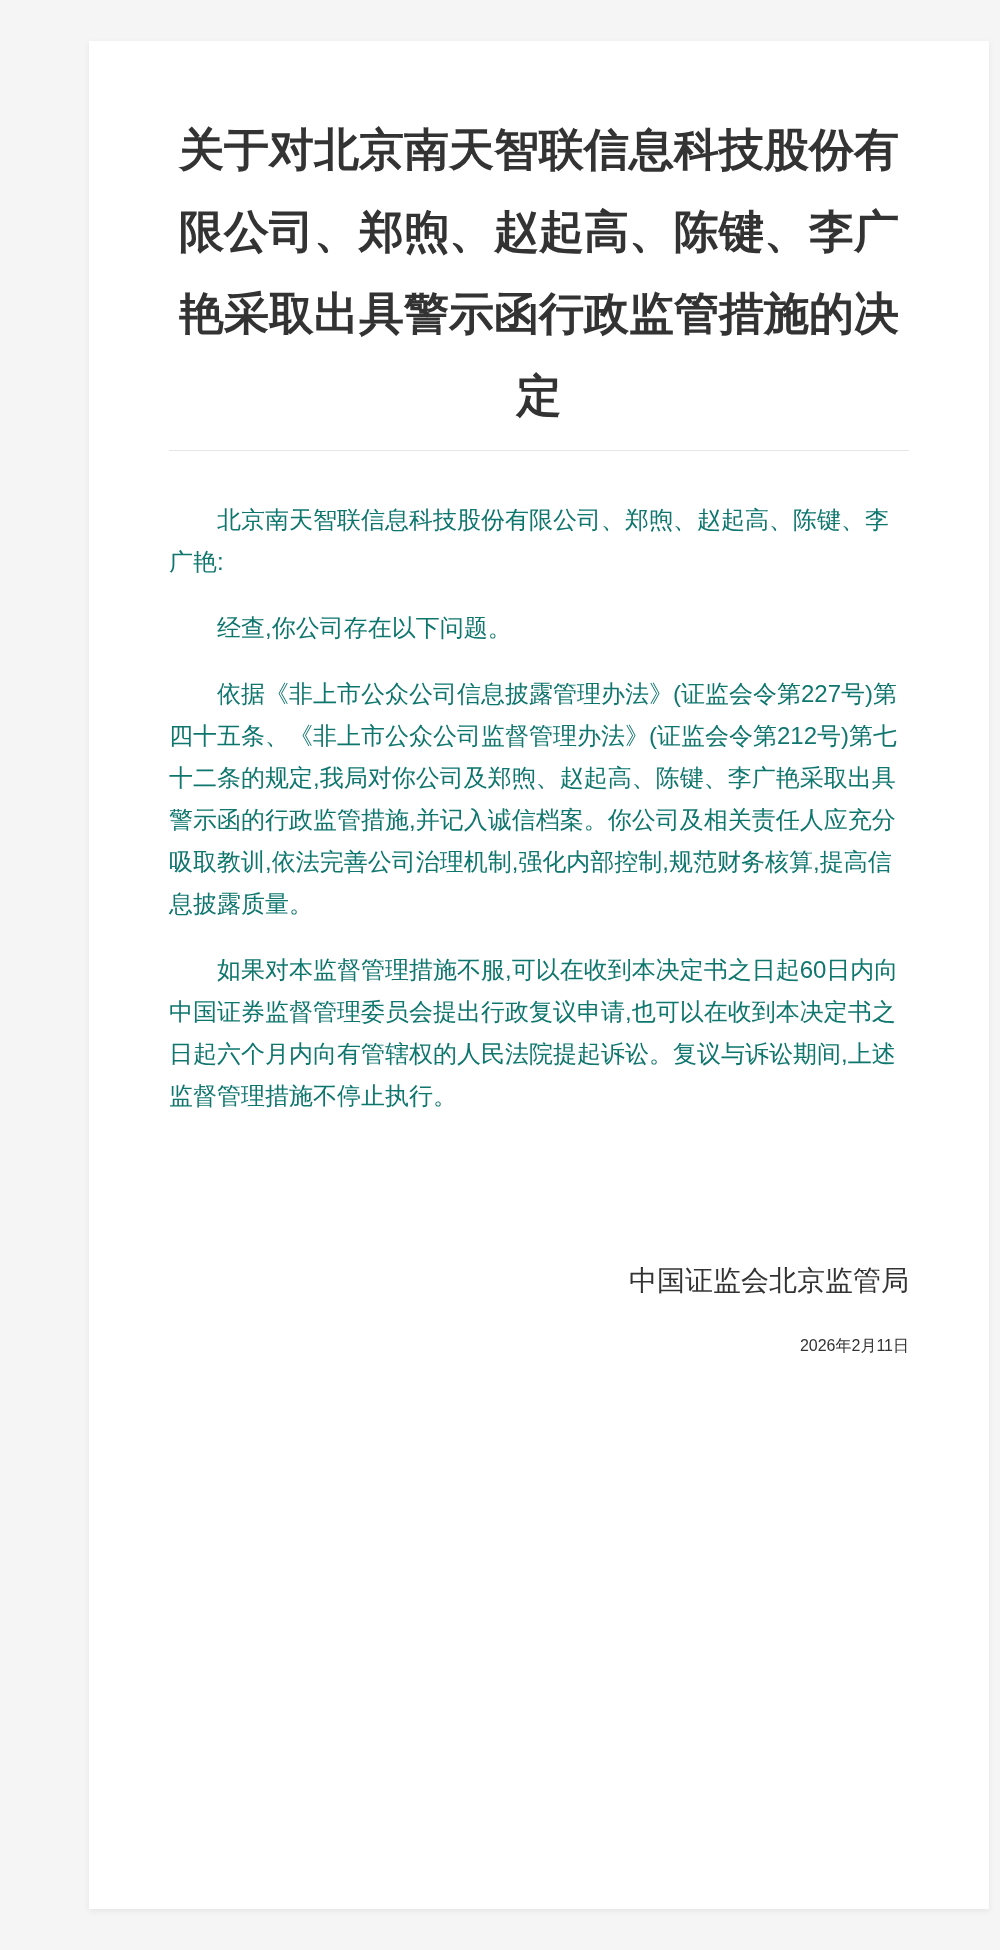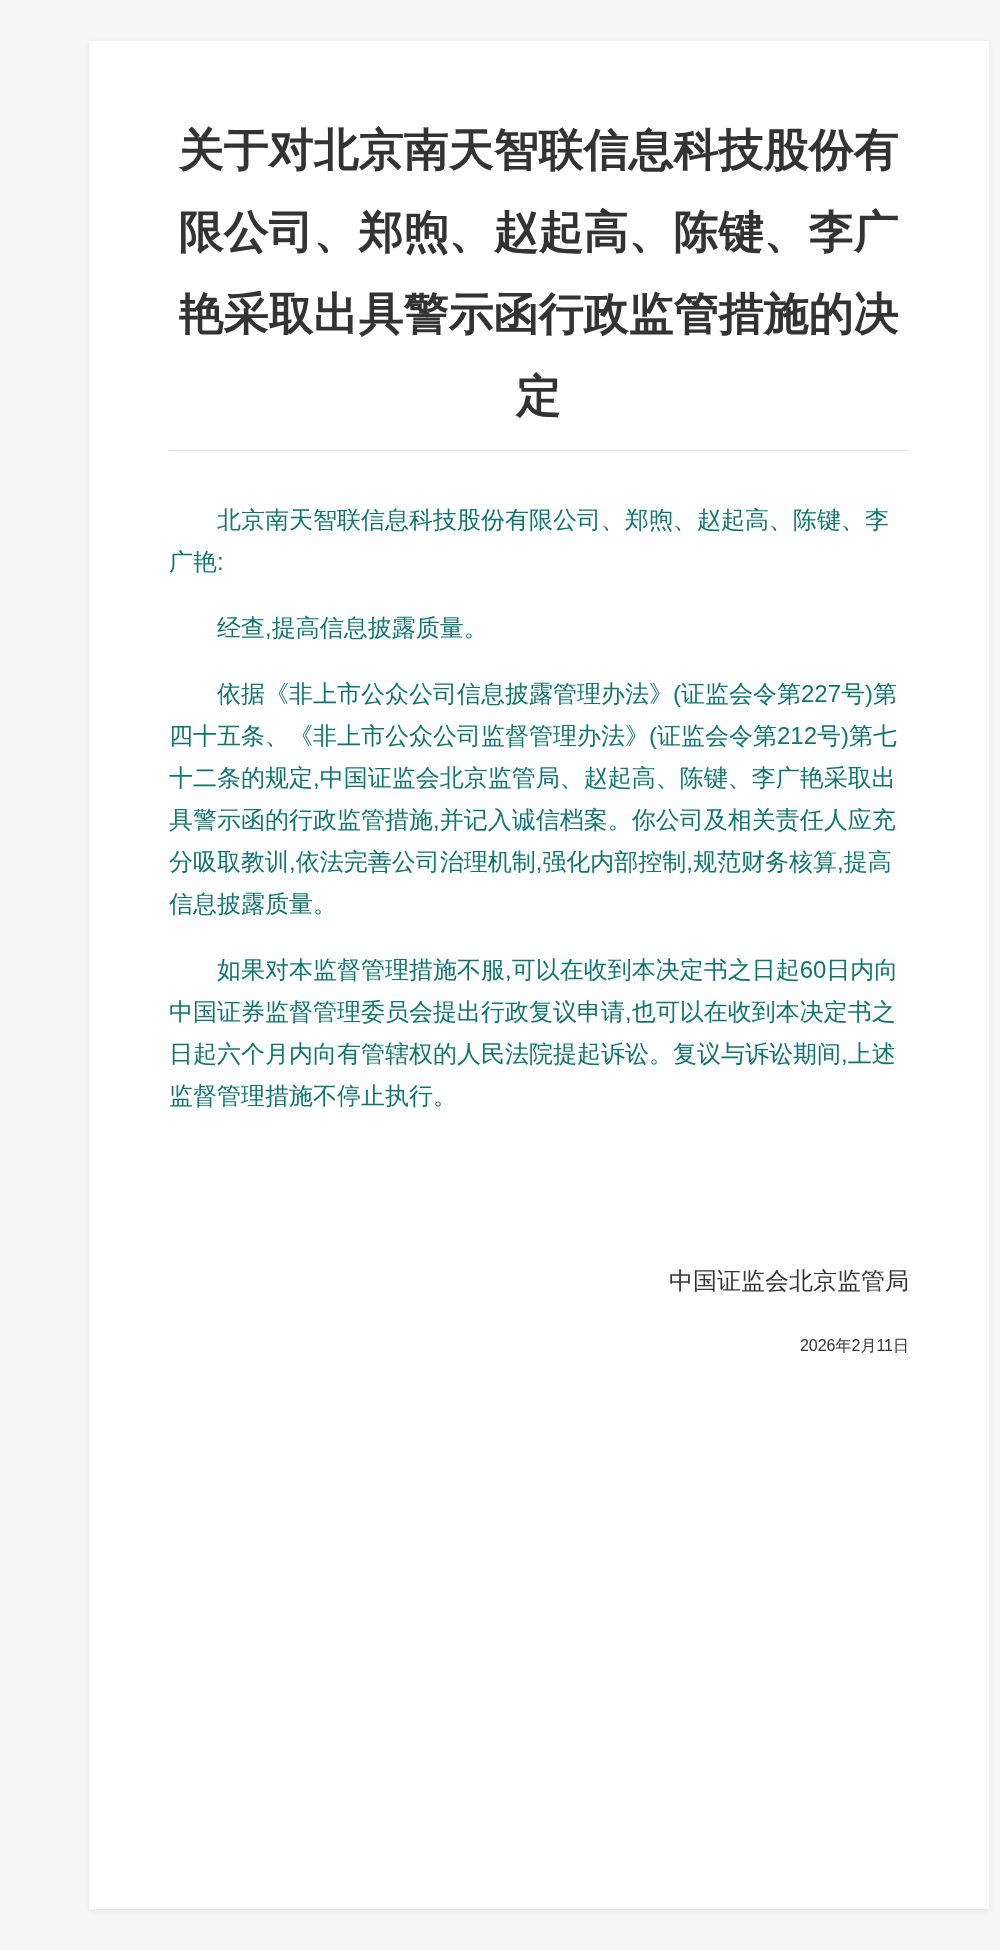--- a/index.html
+++ b/index.html
@@ -52,43 +52,43 @@
     text-indent: 2em;
     word-break: break-all;
   }
   .doc-footer {
     margin-top: 143px;
     text-align: right;
   }
   .doc-footer .signature {
     margin: 0 0 23px 0;
     color: #333333;
-    font-size: 24px;
+    font-size: 28px;
     line-height: 42px;
   }
   .doc-footer .date {
     margin: 0;
     color: #333333;
     font-size: 16px;
     line-height: 42px;
   }
 </style>
 </head>
 <body>
 
 <div class="page">
   <article class="card">
     <h1 class="doc-title">关于对北京南天智联信息科技股份有限公司、郑煦、赵起高、陈键、李广艳采取出具警示函行政监管措施的决定</h1>
 
     <hr class="divider">
 
     <section class="doc-body">
       <p>北京南天智联信息科技股份有限公司、郑煦、赵起高、陈键、李广艳:</p>
-      <p>经查,提高信息披露质量。</p>
-      <p>依据《非上市公众公司信息披露管理办法》(证监会令第227号)第四十五条、《非上市公众公司监督管理办法》(证监会令第212号)第七十二条的规定,中国证监会北京监管局、赵起高、陈键、李广艳采取出具警示函的行政监管措施,并记入诚信档案。你公司及相关责任人应充分吸取教训,依法完善公司治理机制,强化内部控制,规范财务核算,提高信息披露质量。</p>
+      <p>经查,你公司存在以下问题。</p>
+      <p>依据《非上市公众公司信息披露管理办法》(证监会令第227号)第四十五条、《非上市公众公司监督管理办法》(证监会令第212号)第七十二条的规定,我局对你公司及郑煦、赵起高、陈键、李广艳采取出具警示函的行政监管措施,并记入诚信档案。你公司及相关责任人应充分吸取教训,依法完善公司治理机制,强化内部控制,规范财务核算,提高信息披露质量。</p>
       <p>如果对本监督管理措施不服,可以在收到本决定书之日起60日内向中国证券监督管理委员会提出行政复议申请,也可以在收到本决定书之日起六个月内向有管辖权的人民法院提起诉讼。复议与诉讼期间,上述监督管理措施不停止执行。</p>
     </section>
 
     <footer class="doc-footer">
       <p class="signature">中国证监会北京监管局</p>
       <p class="date">2026年2月11日</p>
     </footer>
   </article>
 </div>
 

